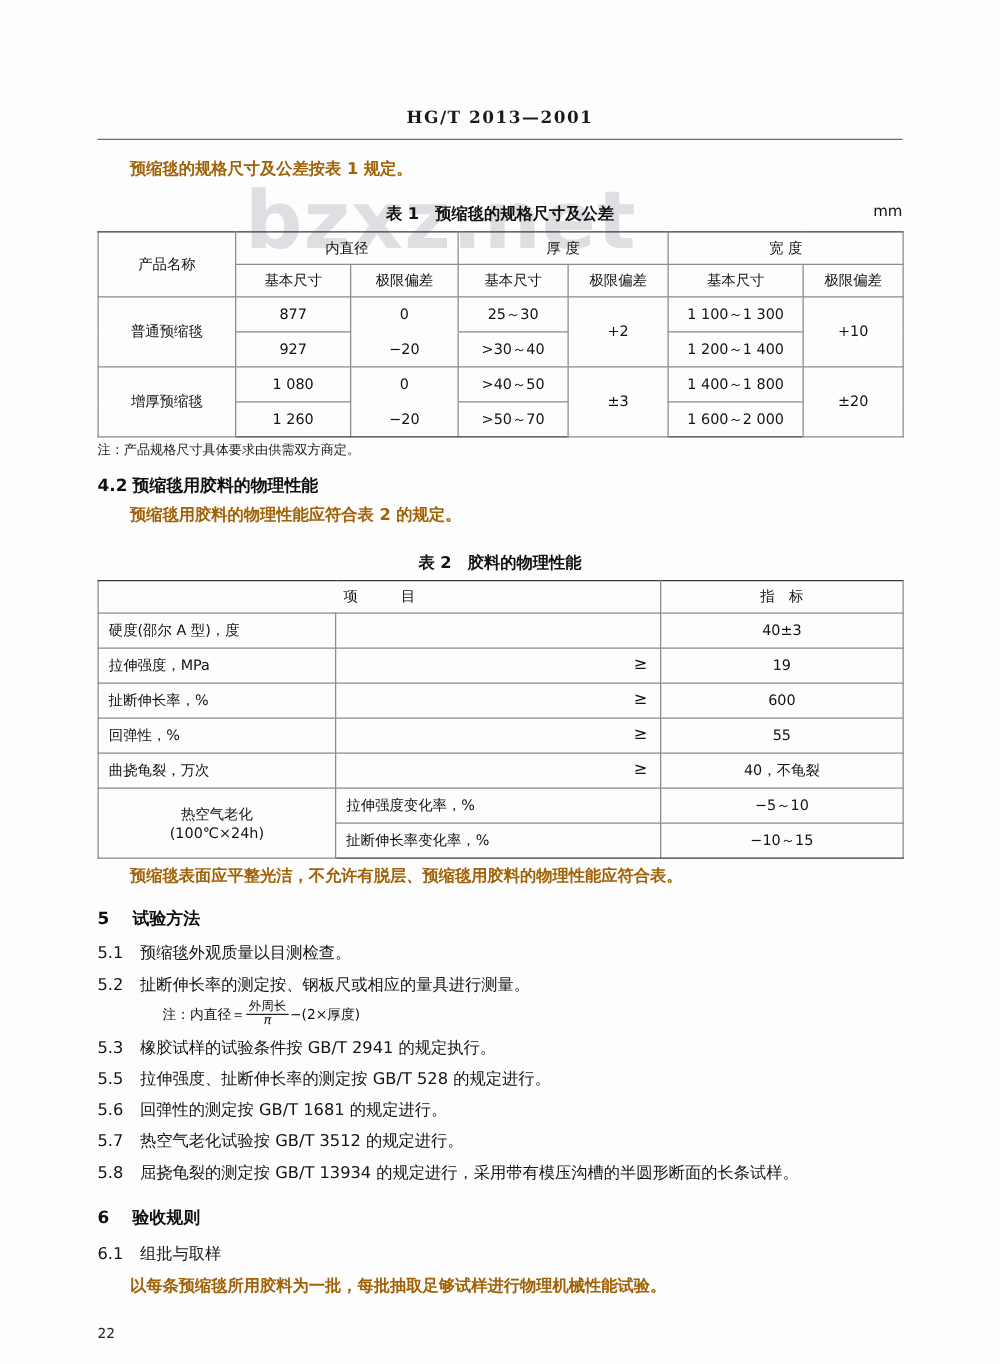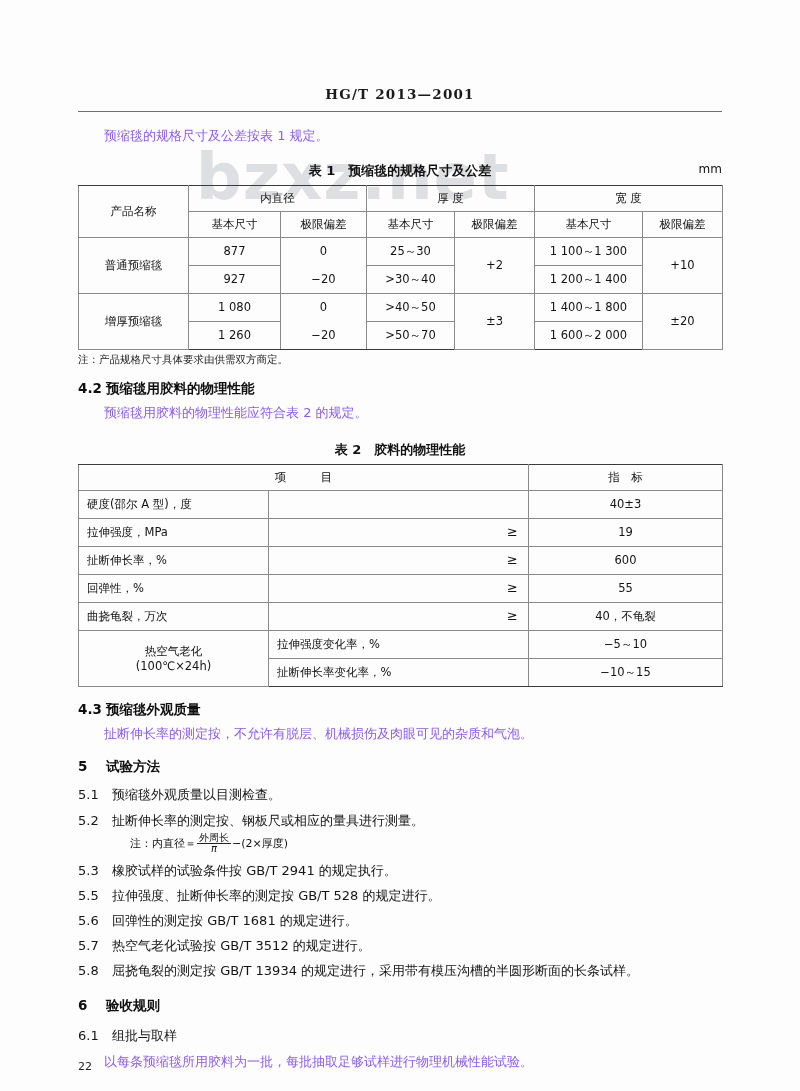--- a/index.html
+++ b/index.html
@@ -49,22 +49,23 @@
     color: #1a1a1a;
   }
   .header-rule {
     margin: 9px 78px 0 78px;
     border-top: 1.4px solid #6f6f6f;
   }
   
   .body-text {
     font-size: 13px;
     line-height: 1.55;
-    color: #8b5cf6;
+    color: #a16207;
     margin: 0 78px;
+    font-weight: bold;
   }
   .indent1 { text-indent: 26px; }
   .para { margin-top: 9px; }
   .clause {
     margin: 0 78px;
     font-size: 13px;
     line-height: 1.55;
     color: #151515;
   }
   .clause-num {
@@ -291,24 +292,21 @@
           <td class="rowcell left">拉伸强度变化率，%</td>
           <td class="rowcell">−5～10</td>
         </tr>
         <tr>
           <td class="rowcell left outer-bot">扯断伸长率变化率，%</td>
           <td class="rowcell outer-bot">−10～15</td>
         </tr>
       </tbody>
     </table>
 
-    <div class="section-head" style="margin-top:14px;">
-      <span class="clause-num">4.3</span><span>预缩毯外观质量</span>
-    </div>
-    <div class="body-text indent1" style="margin-top:5px;">扯断伸长率的测定按，不允许有脱层、机械损伤及肉眼可见的杂质和气泡。</div>
+    <div class="body-text indent1" style="margin-top:5px;">预缩毯表面应平整光洁，不允许有脱层、预缩毯用胶料的物理性能应符合表。</div>
 
     <div class="section-head" style="margin-top:14px;">
       <span class="clause-num">5</span><span>试验方法</span>
     </div>
 
     <div class="clause" style="margin-top:9px;">
       <span class="clause-num">5.1</span><span>预缩毯外观质量以目测检查。</span>
     </div>
 
     <div class="clause" style="margin-top:5px;">

